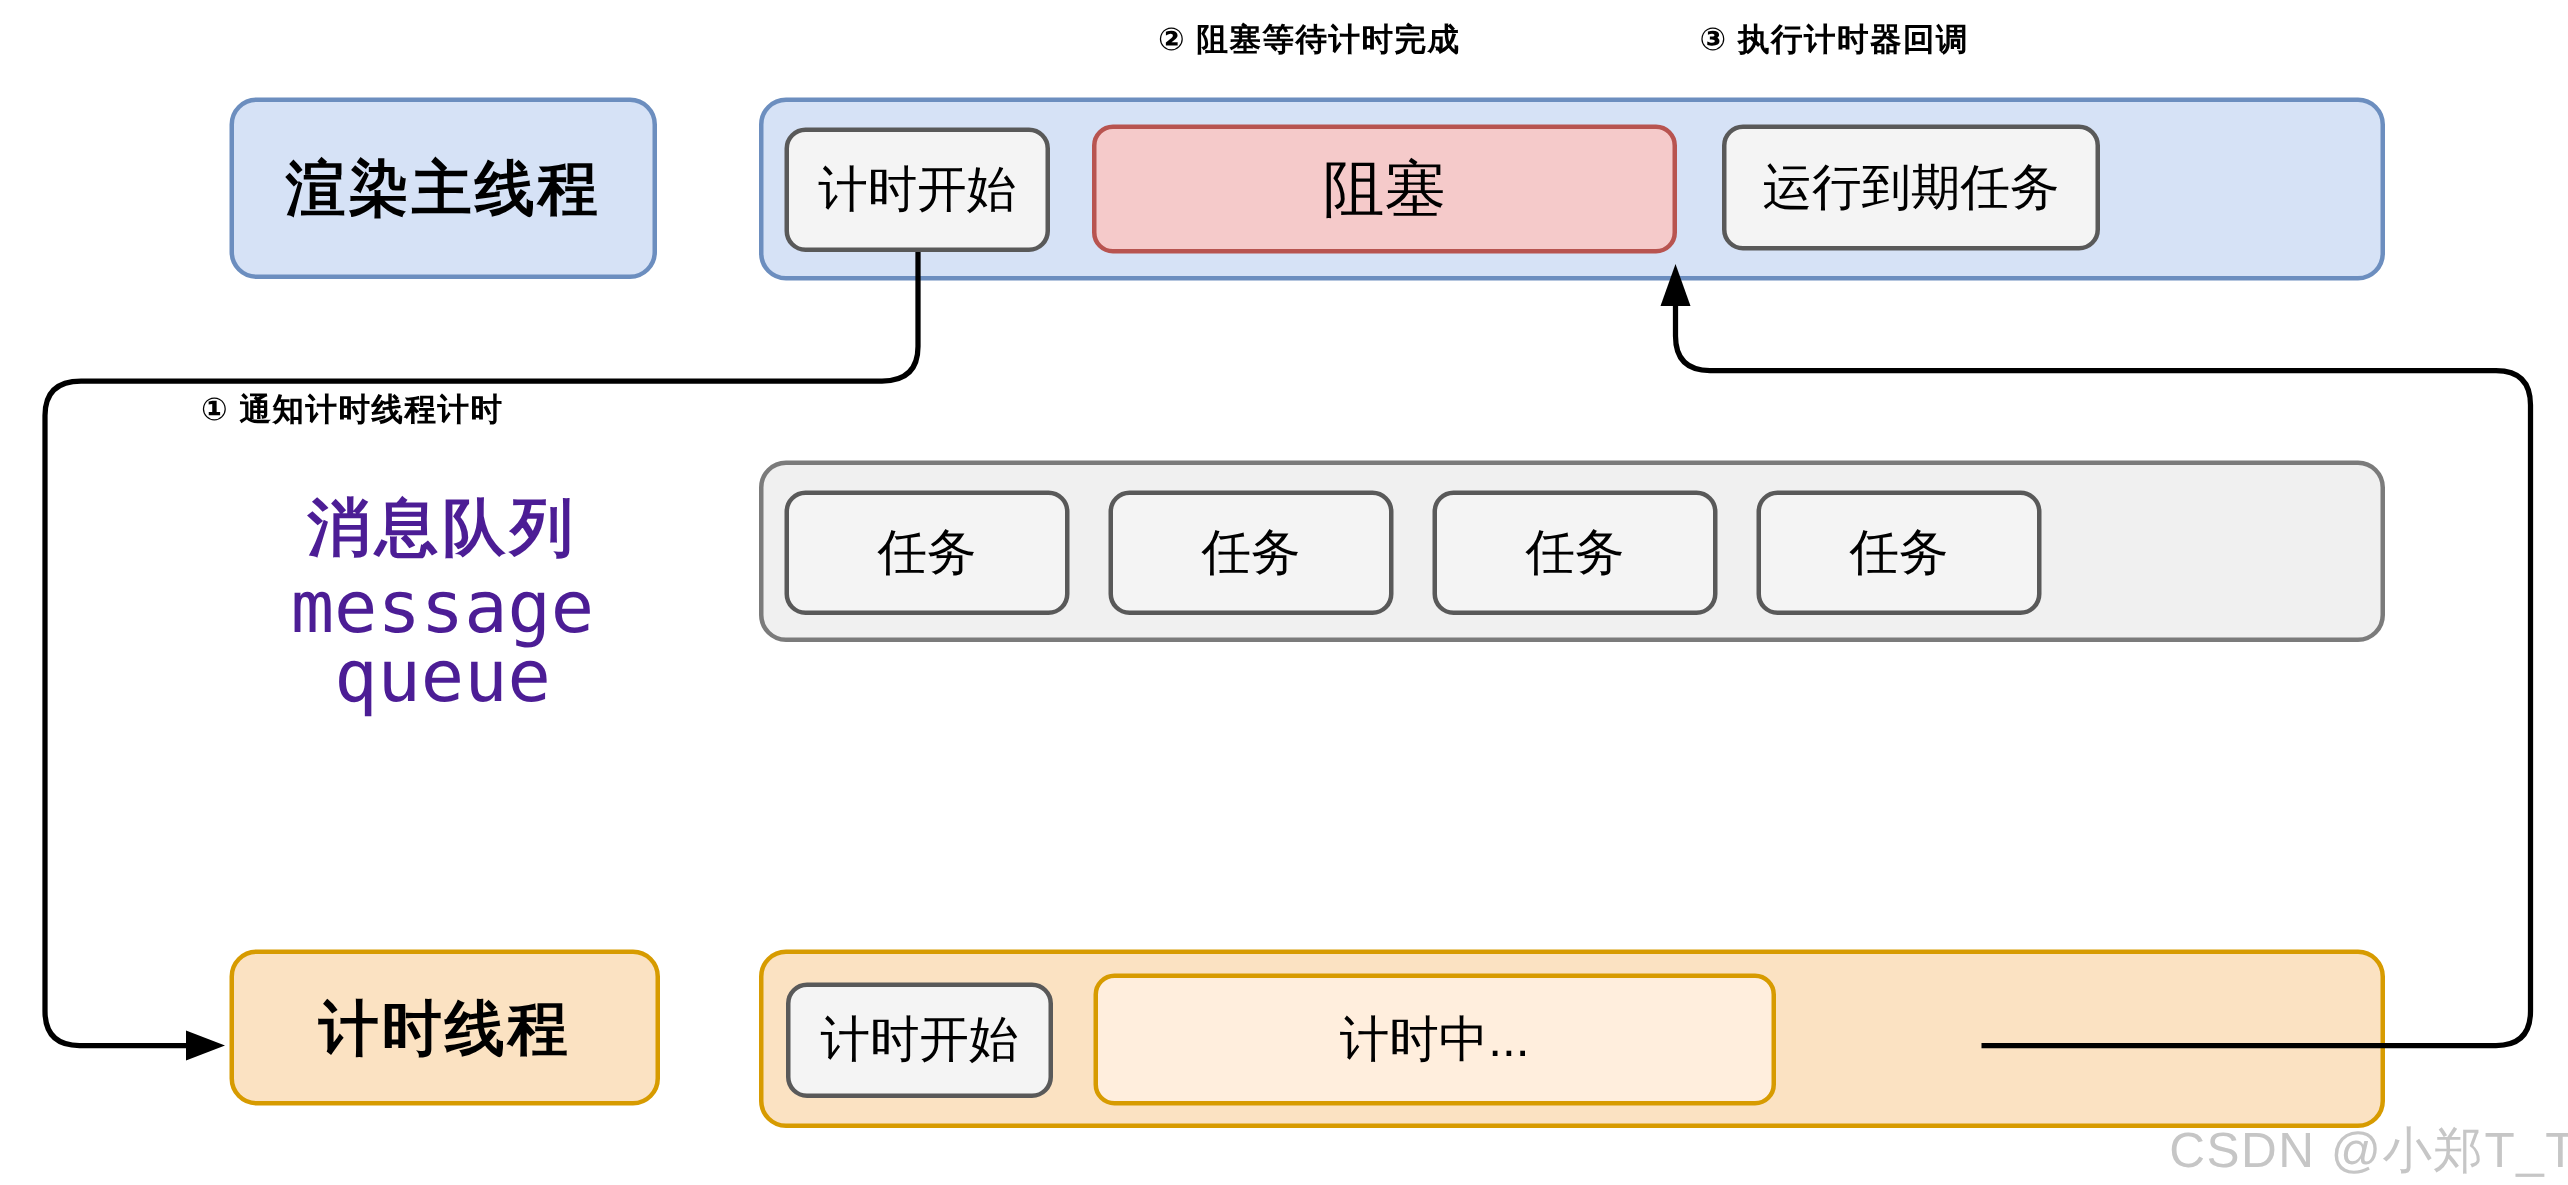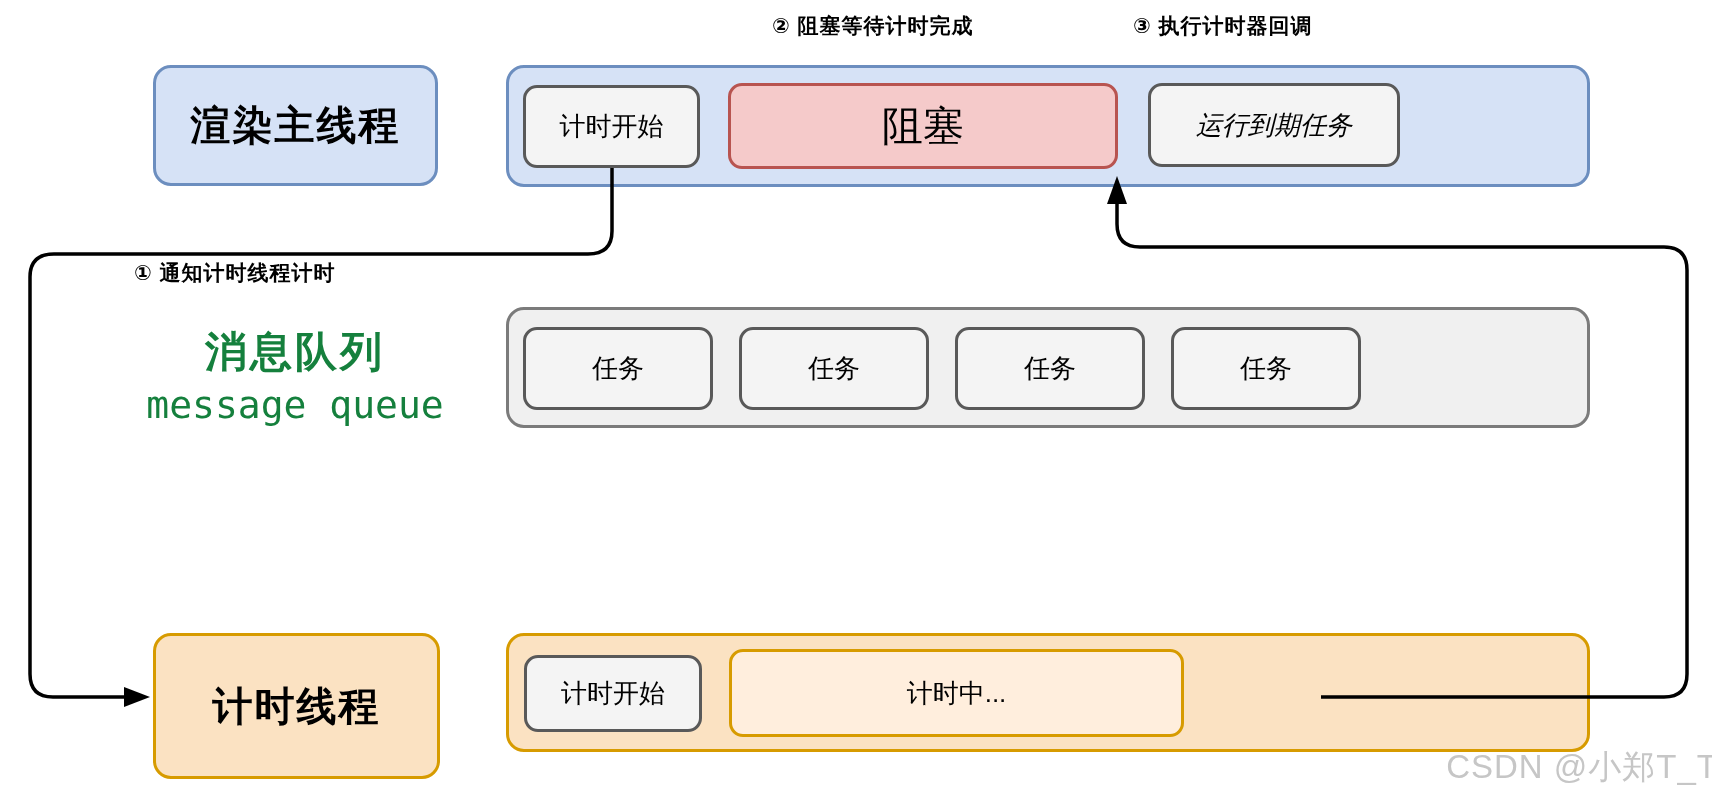--- a/index.html
+++ b/index.html
@@ -27,35 +27,35 @@
   }
   .blue-box{background:var(--blue-fill);border:3px solid var(--blue-stroke);}
   .orange-box{background:var(--orange-fill);border:3px solid var(--orange-stroke);}
 
   
   .lane{border-radius:18px;}
   .gray-lane{background:var(--lane-gray-fill);border:3px solid var(--lane-gray-stroke);}
 
   
   .node{
-    border-radius:14px;font-size:26px;color:#000;
+    border-radius:14px;font-size:33px;color:#000;
     background:var(--gray-fill);border:3.5px solid var(--gray-stroke);
     white-space:nowrap;
   }
   .node-red{background:var(--red-fill);border:3.5px solid var(--red-stroke);font-size:41px;}
   .node-timing{background:var(--timing-fill);border:3.5px solid var(--orange-stroke);}
 
   
   .mq-label{
     display:flex;flex-direction:column;align-items:center;justify-content:center;
-    text-align:center;color:#15803d;
+    text-align:center;color:#4c1d95;
   }
   .mq-zh{font-size:42px;font-weight:700;letter-spacing:3px;line-height:60px;}
   .mq-en{font-family:"DejaVu Sans Mono","Liberation Mono",monospace;
-         font-size:38px;font-weight:500;line-height:46px;letter-spacing:0px;}
+         font-size:48px;font-weight:500;line-height:46px;letter-spacing:0px;}
 
   .watermark{
     font-size:33px;color:var(--watermark);white-space:nowrap;
     text-shadow:1px 1px 2px rgba(255,255,255,.95),-1px -1px 2px rgba(255,255,255,.95);
     letter-spacing:1px;
   }
   svg.wires{position:absolute;left:0;top:0;pointer-events:none;}
 </style>
 </head>
 <body>
@@ -64,37 +64,37 @@
 
   <div class="abs step-label" style="left:772px;top:12px;">② 阻塞等待计时完成</div>
   <div class="abs step-label" style="left:1133px;top:12px;">③ 执行计时器回调</div>
 
   <div class="abs flexc thread-label blue-box" style="left:153px;top:65px;width:285px;height:121px;">渲染主线程</div>
 
   <div class="abs lane blue-box" style="left:506px;top:65px;width:1084px;height:122px;"></div>
 
   <div class="abs flexc node" style="left:523px;top:85px;width:177px;height:83px;">计时开始</div>
   <div class="abs flexc node node-red" style="left:728px;top:83px;width:390px;height:86px;">阻塞</div>
-  <div class="abs flexc node" style="left:1148px;top:83px;width:252px;height:84px;font-style:italic;">运行到期任务</div>
+  <div class="abs flexc node" style="left:1148px;top:83px;width:252px;height:84px;">运行到期任务</div>
 
   <div class="abs step-label" style="left:134px;top:259px;">① 通知计时线程计时</div>
 
   <div class="abs mq-label" style="left:110px;top:322px;width:370px;">
     <div class="mq-zh">消息队列</div>
     <div class="mq-en">message queue</div>
   </div>
 
   <div class="abs lane gray-lane" style="left:506px;top:307px;width:1084px;height:121px;"></div>
 
   <div class="abs flexc node" style="left:523px;top:327px;width:190px;height:83px;">任务</div>
   <div class="abs flexc node" style="left:739px;top:327px;width:190px;height:83px;">任务</div>
   <div class="abs flexc node" style="left:955px;top:327px;width:190px;height:83px;">任务</div>
   <div class="abs flexc node" style="left:1171px;top:327px;width:190px;height:83px;">任务</div>
 
-  <div class="abs flexc thread-label orange-box" style="left:153px;top:633px;width:287px;height:146px;">计时线程</div>
+  <div class="abs flexc thread-label orange-box" style="left:153px;top:633px;width:287px;height:104px;">计时线程</div>
 
   <div class="abs lane orange-box" style="left:506px;top:633px;width:1084px;height:119px;"></div>
 
   <div class="abs flexc node" style="left:524px;top:655px;width:178px;height:77px;">计时开始</div>
   <div class="abs flexc node node-timing" style="left:729px;top:649px;width:455px;height:88px;">计时中...</div>
 
   <svg class="wires" width="1712" height="790" viewBox="0 0 1712 790">
 
     <path d="M 612 168 L 612 231 Q 612 254 588 254 L 54 254 Q 30 254 30 277 L 30 674 Q 30 697 53 697 L 126 697" fill="none" stroke="#000" stroke-width="3.5"></path>
     <polygon points="150,697 124,687 124,707" fill="#000"></polygon>

